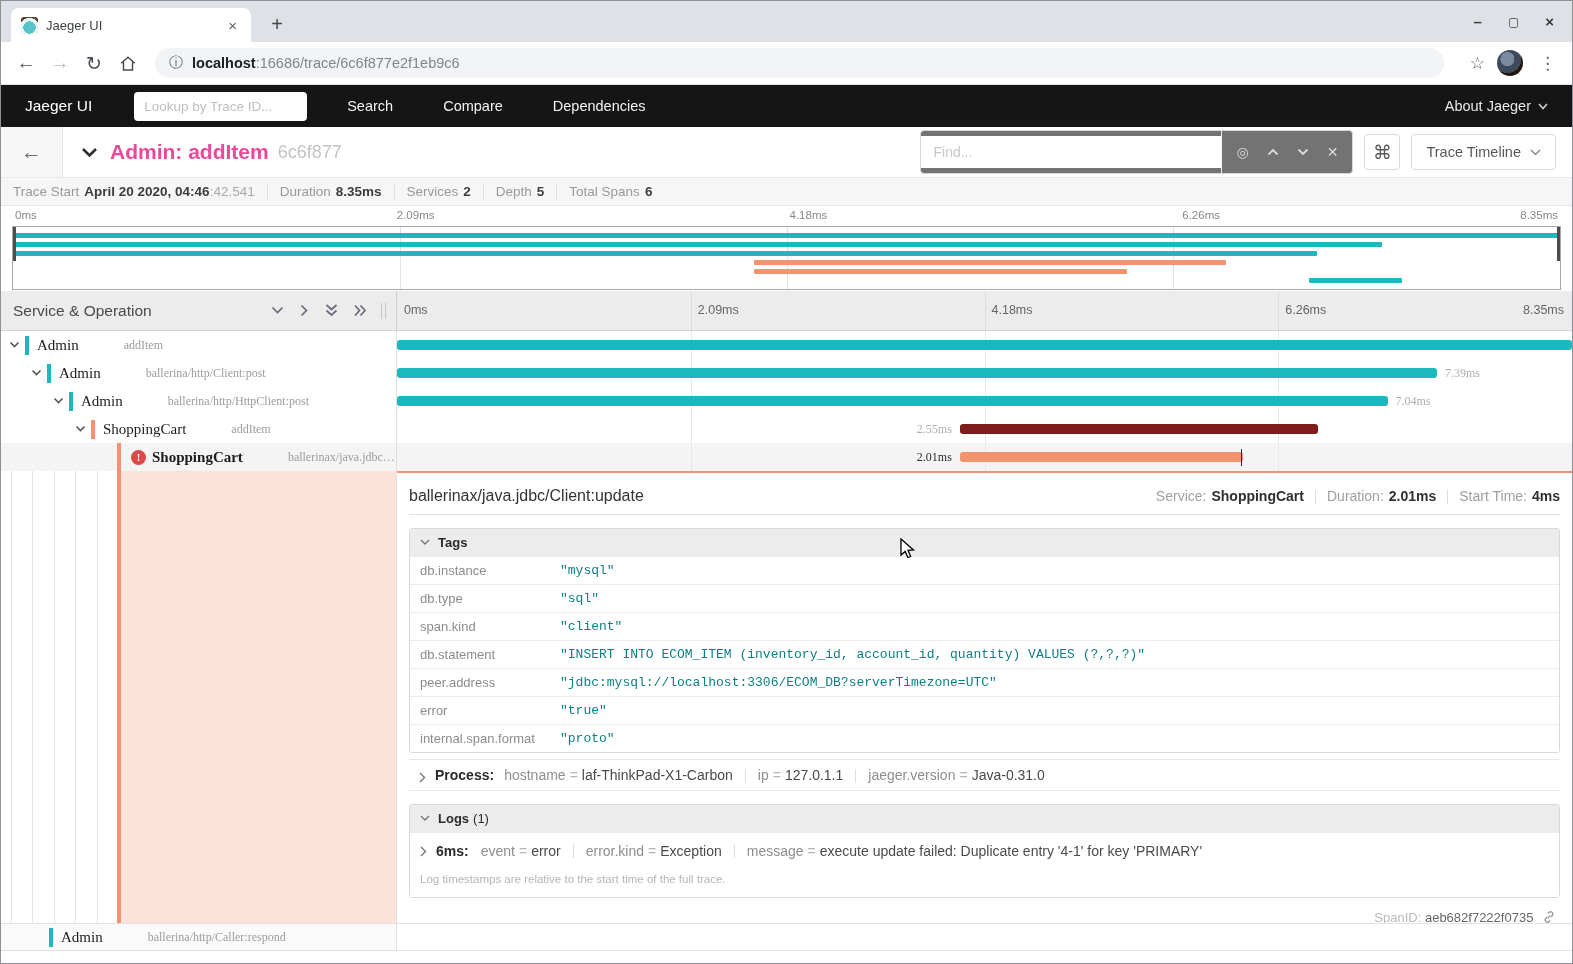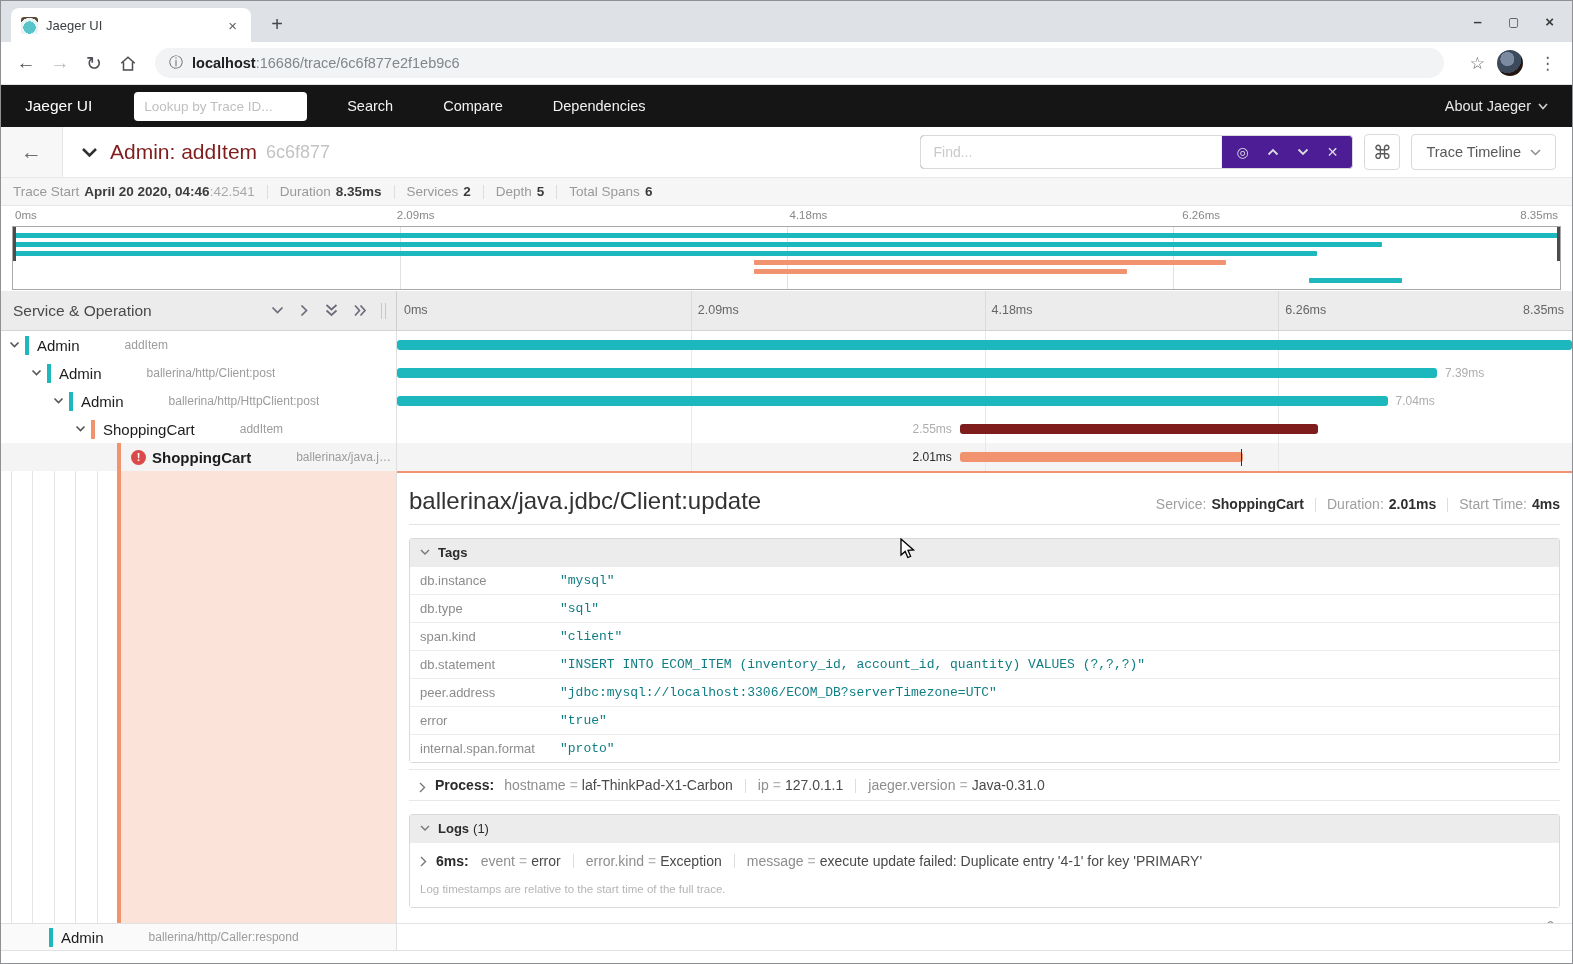--- a/index.html
+++ b/index.html
@@ -35,24 +35,24 @@
   .lookup { width:173px; height:29px; border-radius:4px; border:none; background:#fff; font-size:13.5px; padding:0 10px; color:#333; margin-right:40px; }
   .lookup::placeholder { color:#bfbfbf; }
   .nav-item { font-size:14.5px; color:#f2f2f2; margin-right:50px; }
   .nav-right { margin-left:auto; font-size:14.5px; color:#e8e8e8; display:flex; align-items:center; gap:7px; }
 
   
   .trace-header { height:51px; display:flex; align-items:stretch; border-bottom:1px solid #e8e8e8; background:#fff; }
   .back-col { width:62px; background:#f7f7f7; border-right:1px solid #e4e4e4; display:flex; align-items:center; justify-content:center; font-size:21px; color:#6e6e6e; flex:none; }
   .th-main { flex:1; display:flex; align-items:center; padding-left:18px; }
   .th-chev { margin-right:12px; display:flex; }
-  .page-title { font-size:21px; color:#7f1d1d; }
+  .page-title { font-size:21px; color:#ec4899;font-weight:bold; }
   .trace-id { font-size:18px; color:#c3c3c3; margin-left:9px; }
   .th-tools { display:flex; align-items:center; gap:11px; padding-right:16px; }
-  .find-group { display:flex; align-items:center; height:34px; border:1px solid #d9d9d9; border-radius:4px; background:#4c1d95; overflow:hidden; }
+  .find-group { display:flex; align-items:center; height:44px; border:1px solid #d9d9d9; border-radius:4px; background:#737373; overflow:hidden; }
   .find-input { border:none; outline:none; width:300px; height:32px; padding:0 12px; font-size:14px; color:#555; }
   .find-input::placeholder { color:#c9c9c9; }
   .find-icons { display:flex; align-items:center; gap:18px; padding:0 14px; height:100%; border-left:1px solid #f0f0f0; color:#dcdcdc; font-size:14px; }
   .sq-btn { width:36px; height:36px; border:1px solid #d9d9d9; border-radius:4px; background:#fff; display:flex; align-items:center; justify-content:center; font-size:19px; color:#595959; }
   .view-btn { height:36px; border:1px solid #d9d9d9; border-radius:4px; background:#fff; display:flex; align-items:center; gap:9px; padding:0 14px; font-size:14.5px; color:#595959; }
 
   
   .stats { height:28px; background:#f6f6f6; border-bottom:1px solid #e6e6e6; display:flex; align-items:center; padding:0 12px; font-size:13.5px; color:#999; }
   .stats b { color:#3c3c3c; font-weight:bold; margin-left:5px; }
   .stats .grey { color:#a9a9a9; font-weight:normal; margin-left:0; }
@@ -70,21 +70,21 @@
   
   .tl-header { height:40px; display:flex; background:#ececec; border-bottom:1px solid #d4d4d4; }
   .tl-header-left { width:396px; flex:none; border-right:1px solid #cfcfcf; display:flex; align-items:center; padding:0 10px 0 12px; }
   .sec-op { font-size:15.5px; color:#4a4a4a; flex:1; }
   .collapser { display:flex; align-items:center; gap:16px; margin-right:14px; color:#7b7b8b; }
   .splitter { width:5px; height:16px; border-left:1px solid #c7c7c7; border-right:1px solid #c7c7c7; }
   .tl-header-right { flex:1; position:relative; font-size:12.5px; color:#666; }
   .tl-header-right span { position:absolute; top:12px; }
   .vgrid { position:absolute; top:0; bottom:0; width:1px; background:#dcdcdc; }
 
-  .row { height:28px; display:flex; background:#fff; }
+  .row { height:28px; display:flex; background:#fff;font-family:Liberation Serif, serif; }
   .row.sel { background:#f4f4f4; }
   .row-left { width:396px; flex:none; border-right:1px solid #e0e0e0; display:flex; align-items:center; position:relative; }
   .row-right { flex:1; position:relative; }
   .row-right .vgrid { background:#e8e8e8; }
   .tree-chev { display:flex; margin-right:5px; color:#555; }
   .cbar { width:4px; height:19px; margin-right:8px; flex:none; }
   .row.sel .cbar { height:28px; }
   .svc { font-size:15px; color:#1c1c1c; margin-right:9px; white-space:nowrap; }
   .row.sel .svc { font-weight:bold; }
   .op { font-size:12px; color:#9c9c9c; white-space:nowrap; overflow:hidden; text-overflow:ellipsis;margin-left:36px; }
@@ -97,21 +97,21 @@
   .log-tick { position:absolute; top:6px; width:1.5px; height:17px; background:#2e2e2e; }
 
   
   .detail-strip { height:452px; display:flex; }
   .detail-left { width:396px; flex:none; border-right:1px solid #e0e0e0; position:relative; background:#fff; }
   .guide { position:absolute; top:0; bottom:0; width:1px; background:#e4e4e4; }
   .guide-accent { position:absolute; top:0; bottom:0; width:4px; }
   .detail-pink { position:absolute; top:0; bottom:0; left:120px; right:0; }
   .detail-panel { flex:1; border-top:2px solid #f2936f; background:#fff; padding:14px 12px 0 12px; overflow:hidden; }
   .dp-titlerow { display:flex; align-items:baseline; border-bottom:1px solid #e3e3e3; padding-bottom:9px; }
-  .dp-title { font-size:24px; color:#333; font-weight:500; flex:1; }
+  .dp-title { font-size:16px; color:#333; font-weight:500; flex:1; }
   .dp-meta { font-size:14px; color:#9f9f9f; display:flex; align-items:flex-end; }
   .dp-meta b { color:#2f2f2f; margin-left:5px; }
   .dp-meta .sep { width:1px; height:14px; background:#ddd; margin:0 11px; }
   .acc { border:1px solid #d9d9d9; border-radius:3px; margin-top:13px; }
   .acc-head { background:#ececec; padding:6px 10px; font-size:13px; color:#2b2b2b; display:flex; align-items:center; gap:8px; }
   .acc-head b { font-weight:bold; }
   .kv-table { width:100%; border-collapse:collapse; background:#fff; }
   .kv-table td { border-top:1px solid #ececec; padding:6px 10px; font-size:13px; }
   .kv-key { color:#8c8c8c; width:140px; }
   .kv-val { font-family:"Liberation Mono","DejaVu Sans Mono",monospace; color:#0f7e84; font-size:12.5px; }

